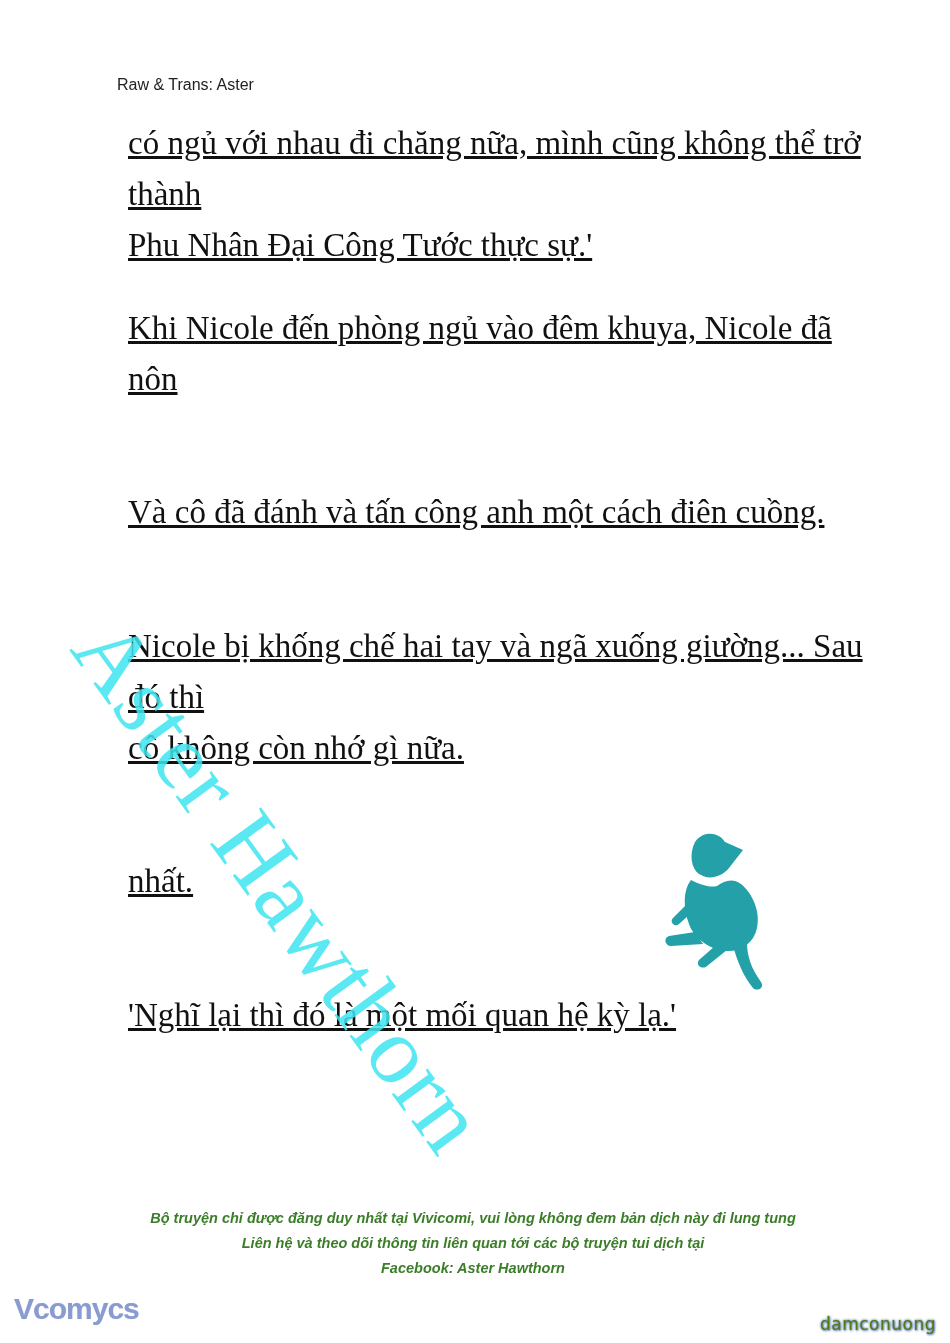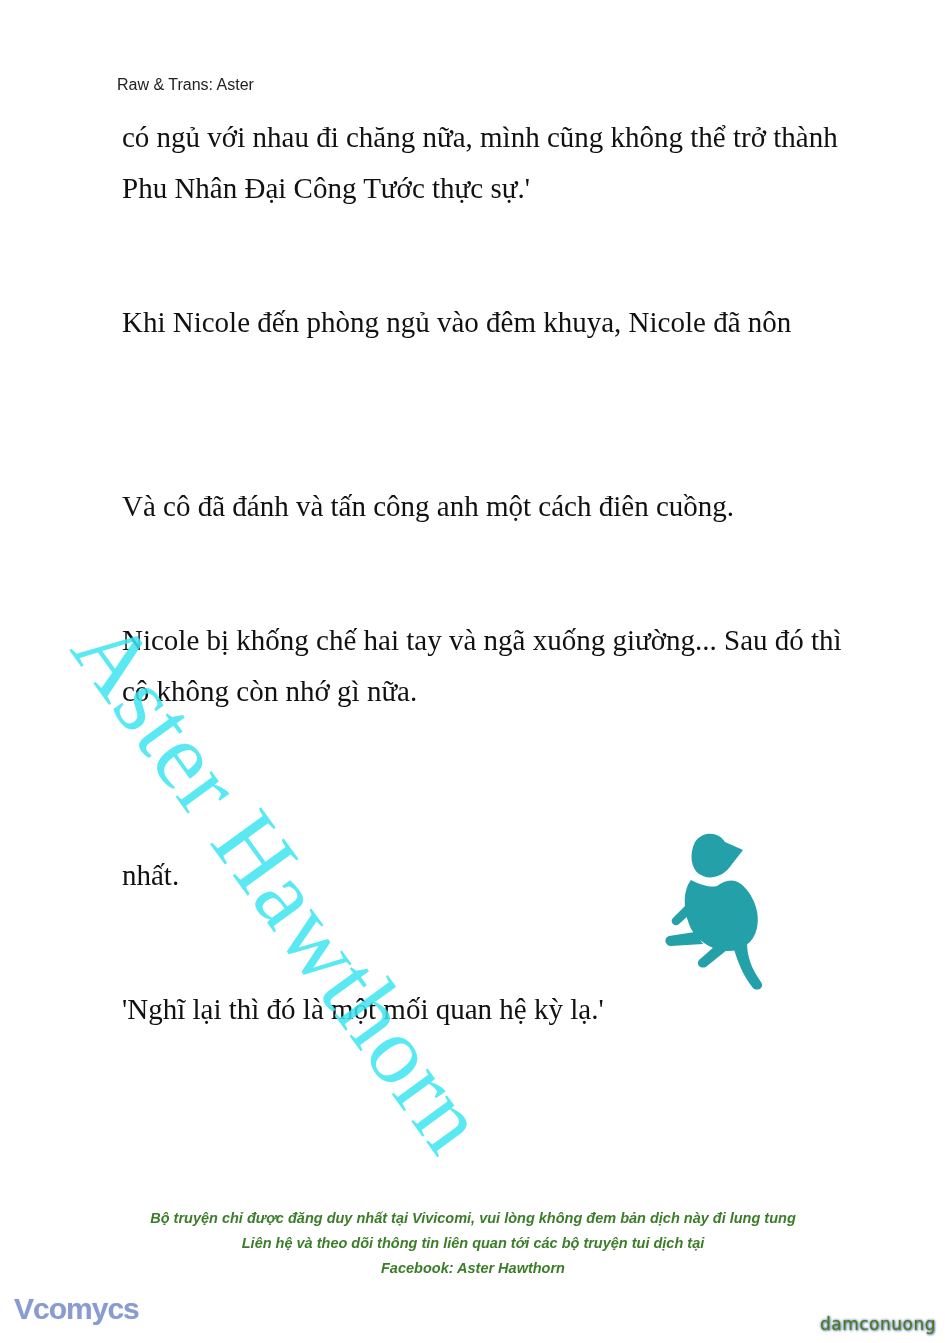--- a/index.html
+++ b/index.html
@@ -6,22 +6,22 @@
   body {
     width:950px; height:1343px; position:relative; overflow:hidden;
     background:#ffffff;
   }
   .header {
     position:absolute; left:117px; top:60px;
     font-family:"Liberation Sans", sans-serif; font-size:16px; color:#222;margin-top:16px;
   }
   .para {
     position:absolute; left:116px; width:760px;
-    font-family:"Liberation Serif", serif; font-size:29px; color:#111;
-    line-height:51px; margin:6px;
+    font-family:"Liberation Serif", serif; font-size:33px; color:#111;
+    line-height:51px; margin:12px;text-decoration:underline;
   }
   .watermark {
     position:absolute; left:95px; top:575px;
     font-family:"Liberation Serif", serif; font-size:96px; color:#3ee6f0;
     transform:rotate(54deg); transform-origin:left center;
     white-space:nowrap; opacity:0.85; letter-spacing:1px;
     z-index:2; pointer-events:none;
   }
   .para { z-index:1; }
   .cat { position:absolute; left:655px; top:828px; width:125px; height:165px; z-index:3; }

